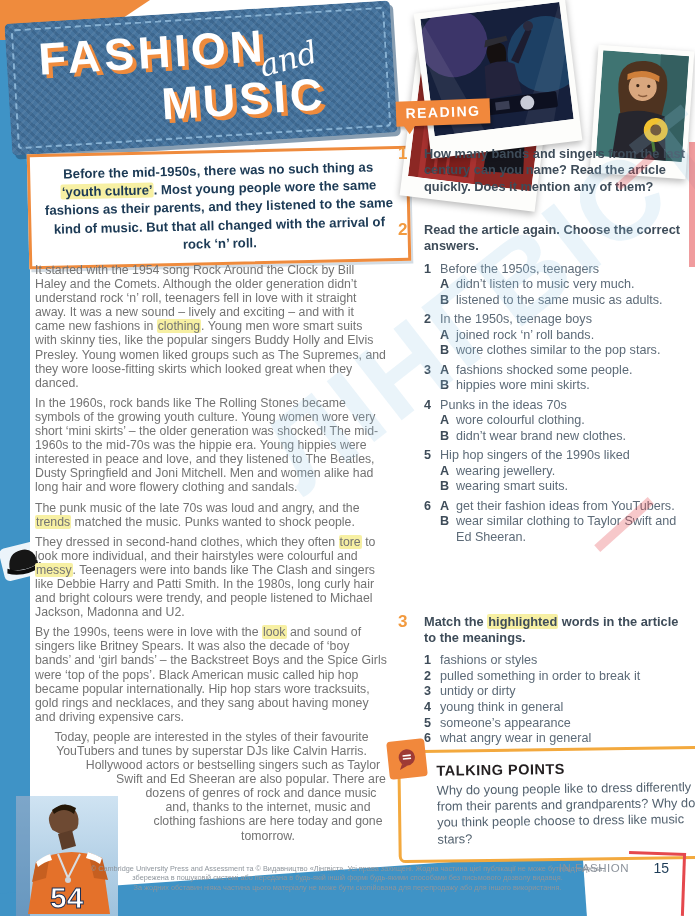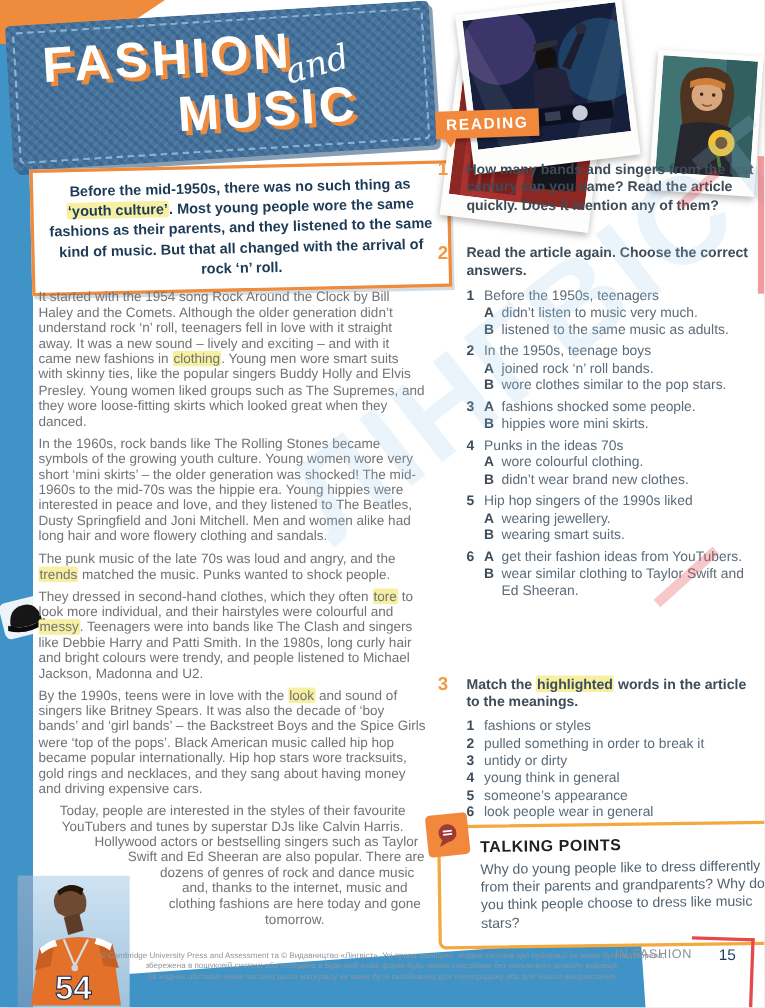--- a/index.html
+++ b/index.html
@@ -359,21 +359,21 @@
         <div class="m-item">
           <span class="m-num">4</span>
           <span>young think in general</span>
         </div>
         <div class="m-item">
           <span class="m-num">5</span>
           <span>someone’s appearance</span>
         </div>
         <div class="m-item">
           <span class="m-num">6</span>
-          <span>look people wear in general</span>
+          <span>what angry wear in general</span>
         </div>
       </div>
     </div>
   </div>
 
   <div class="talking">
     <div class="talking-title">TALKING POINTS</div>
     <div class="talking-text">Why do young people like to dress differently from their parents and grandparents? Why do you think people choose to dress like music stars?</div>
   </div>
   <div class="talking-icon">

